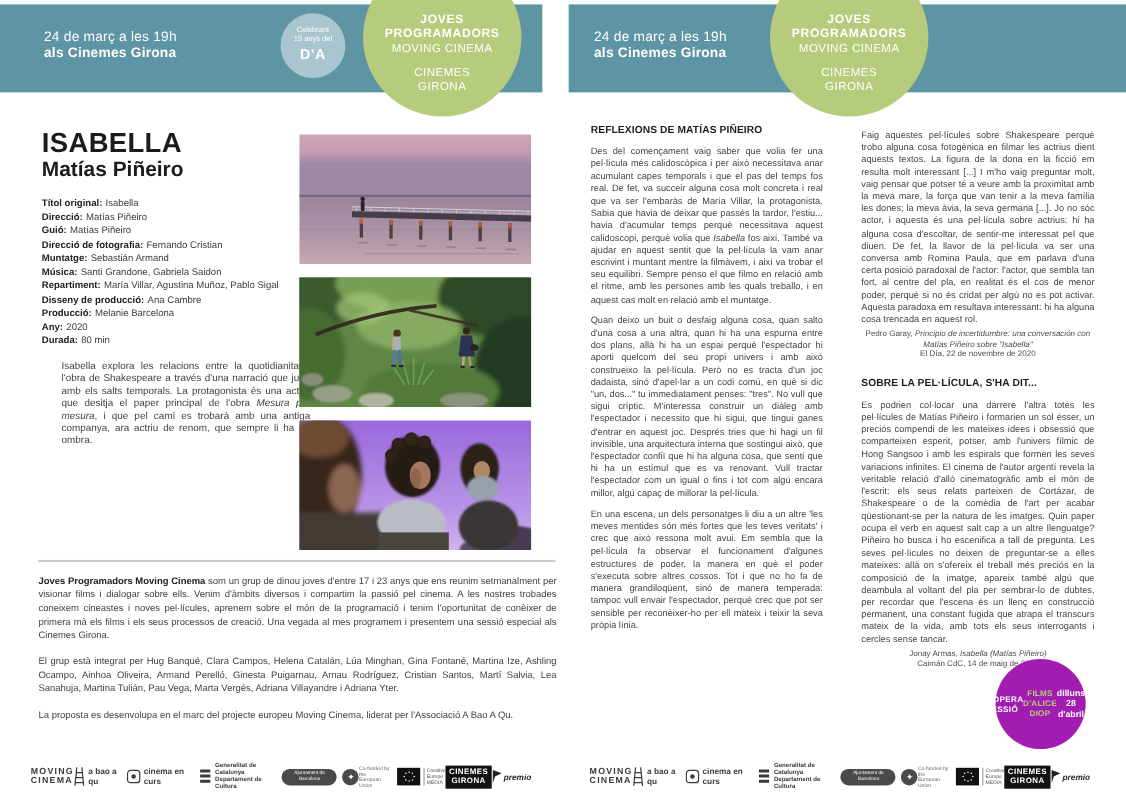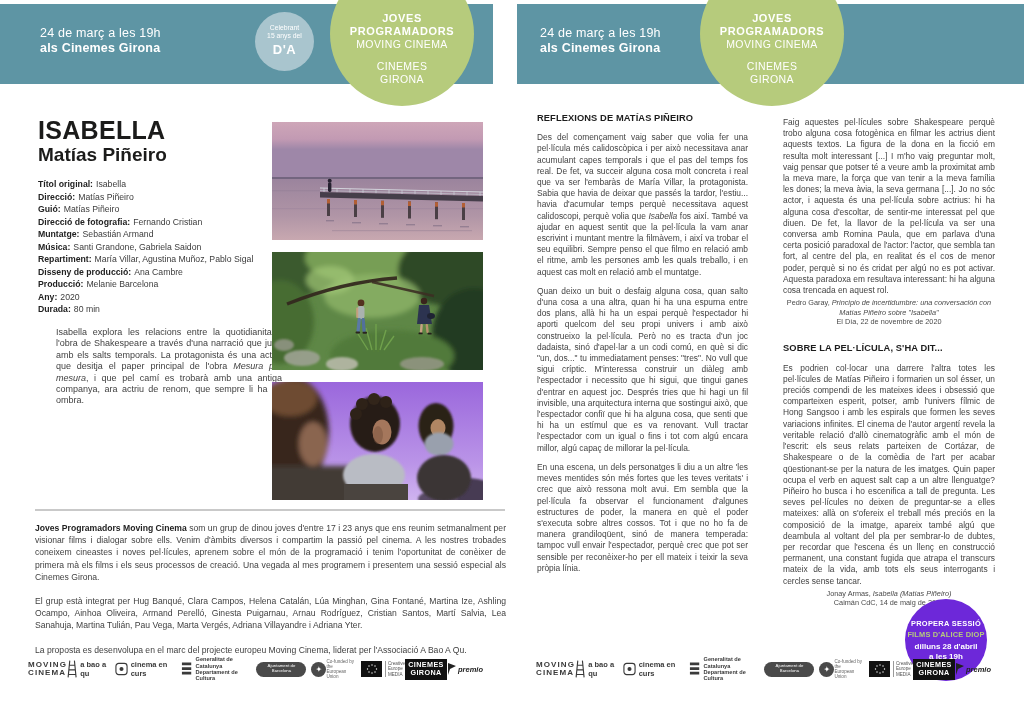--- a/index.html
+++ b/index.html
@@ -38,27 +38,27 @@
   
   .col{position:absolute;top:113px;font-size:8.4px;line-height:11.2px;text-align:justify;color:#434343;}
   .col1{left:537px;width:211px;}
   .col2{left:783px;width:212px;}
   .colhead{font-weight:bold;font-size:9.3px;color:#1d1d1d;text-align:left;letter-spacing:.1px;}
   .col p{margin:8px 0 0 0;}
   .quote{margin-top:2px;text-align:center;font-size:7.3px;line-height:9.4px;color:#4a4a4a;}
   .quote i{font-size:7.3px;}
   .head2{margin-top:17px;}
   
-  .next-circle{left:905px;top:599px;width:82px;height:82px;background:#6d28d9;color:#fff;
-               display:flex;flex-direction:column;justify-content:center;align-items:center;}
+  .next-circle{left:905px;top:599px;width:82px;height:82px;background:#a21caf;color:#fff;
+               display:flex;flex-direction:row;justify-content:center;align-items:center;}
   .next-circle .w{font-size:7.4px;font-weight:bold;letter-spacing:.3px;line-height:9px;}
   .next-circle .g{font-size:7.4px;font-weight:bold;color:#b6cb7c;letter-spacing:.2px;line-height:9px;margin:2px 0 3px 0;}
   .next-circle .d{font-size:8px;font-weight:bold;line-height:9.5px;}
   
-  .logorow{position:absolute;top:656px;height:26px;display:flex;align-items:center;
+  .logorow{position:absolute;top:693px;height:26px;display:flex;align-items:center;
            justify-content:space-between;color:#3a3a3a;}
   .logorow-left{left:28px;width:455px;}
   .logorow-right{left:536px;width:455px;}
   .logo{display:flex;align-items:center;gap:3px;}
   .mc{font-size:8px;font-weight:bold;line-height:8.5px;letter-spacing:1.1px;color:#3a3a3a;}
   .abq-t{font-size:7.5px;font-weight:bold;}
   .cec-t{font-size:7.5px;font-weight:bold;}
   .gen-t{font-size:5.6px;line-height:6.4px;}
   .gen-t .b1{font-weight:bold;}
   .aj-pill{background:#4a4a4a;color:#fff;border-radius:8px;width:50px;height:15px;

